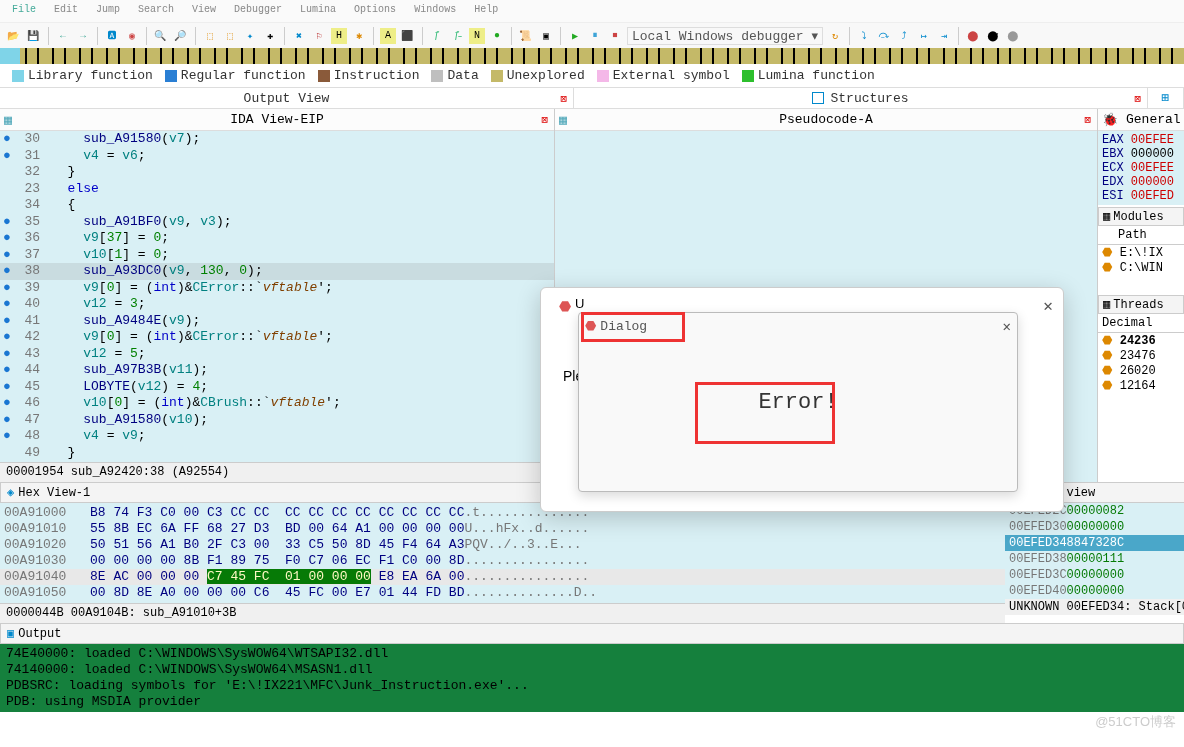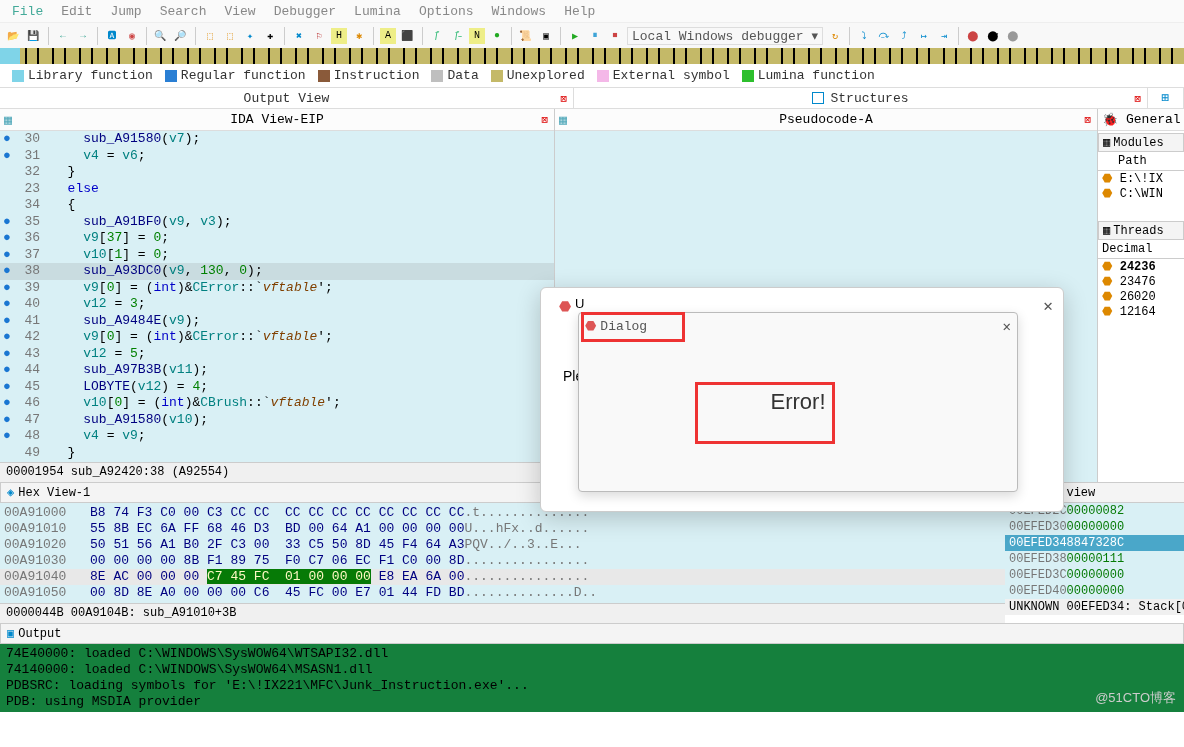--- a/index.html
+++ b/index.html
@@ -1,17 +1,17 @@
 <!DOCTYPE html>
 <html><head>
 <meta charset="utf-8">
 <style>
 * { box-sizing: border-box; margin: 0; padding: 0; font-family: "Consolas", "Courier New", monospace; }
 body { width: 1184px; height: 747px; background: #fff; font-size: 12px; overflow: hidden; position: relative; }
-.menubar { display: flex; gap: 18px; padding: 4px 12px; background: #fafafa; font-family: Verdana, sans-serif; font-size: 13px; color: #888; height: 22px; }
+.menubar { display: flex; gap: 18px; padding: 4px 12px; background: #fafafa; font-family: Verdana, sans-serif; font-size: 10px; color: #888; height: 22px; }
 .menubar span:first-child { color: #4a9; }
 .toolbar1, .toolbar2 { display: flex; align-items: center; gap: 4px; padding: 2px 6px; height: 26px; background: #f8f8f8; border-top: 1px solid #eee; }
 .tb-btn { width: 16px; height: 16px; display: inline-flex; align-items: center; justify-content: center; font-size: 10px; }
 .tb-sep { width: 1px; height: 18px; background: #ccc; margin: 0 2px; }
 .debugger-select { font-family: "Courier New"; font-size: 13px; color: #555; padding: 0 4px; border: 1px solid #ddd; height: 18px; flex: 0 0 auto; }
 .color-bar { height: 16px; background: repeating-linear-gradient(90deg, #c4b968 0 10px, #000 10px 12px, #c4b968 12px 25px, #000 25px 27px); padding: 0 6px; position: relative; }
 .color-bar::before { content: ''; position: absolute; left: 0; top:0; bottom:0; width: 20px; background: #7fd4e8; }
 .legend { display: flex; gap: 12px; padding: 4px 12px; font-family: "Courier New"; font-size: 13px; color: #333; align-items: center; background: #fff; }
 .legend .sw { width: 12px; height: 12px; display: inline-block; margin-right: 4px; vertical-align: middle; }
 .tabs-row { display: flex; height: 22px; border-top: 1px solid #ddd; border-bottom: 1px solid #ddd; }
@@ -58,23 +58,23 @@
 .stack-row.sel { background: #4aa7c9; color: #fff; }
 .stack-row.sel .sa, .stack-row.sel .sv-g { color: #fff; }
 .stack-status { background: #f0f0f0; font-size: 12px; padding: 1px 4px; font-family: "Courier New"; white-space: nowrap; }
 .output-body { background: #15803d; padding: 2px 6px; font-size: 13px; line-height: 16px; font-family: "Consolas", monospace; }
 .dialog-outer { position: absolute; left: 540px; top: 287px; width: 524px; height: 225px; background: #fff; border: 1px solid #ccc; border-radius: 6px; box-shadow: 0 6px 24px rgba(0,0,0,.2); }
 .dialog-outer .x1 { position: absolute; right: 10px; top: 8px; font-size: 16px; color: #555; }
 .dialog-outer .txt { position: absolute; left: 22px; top: 80px; font-family: Arial; font-size: 14px; }
 .dialog-inner { position: absolute; left: 578px; top: 312px; width: 440px; height: 180px; background: #f9f9f9; border: 1px solid #bbb; border-radius: 4px; box-shadow: 0 4px 12px rgba(0,0,0,.15); }
 .dialog-inner .titlebar { height: 26px; display: flex; align-items: center; padding: 0 6px; font-family: Arial; font-size: 13px; color: #555; gap: 4px; }
 .dialog-inner .x2 { margin-left: auto; font-size: 14px; }
-.dialog-inner .err { position: absolute; left: 50%; top: 50%; transform: translate(-50%,-50%); font-family: Liberation Sans, sans-serif; font-size: 22px; color: #333; }
+.dialog-inner .err { position: absolute; left: 50%; top: 50%; transform: translate(-50%,-50%); font-family: Liberation Mono, monospace; font-size: 22px; color: #333; }
 .red-box { position: absolute; border: 3px solid #e33; }
-.watermark { position: absolute; right: 8px; bottom: 40px; color: #ccc; font-family: Arial; font-size: 13px; }
+.watermark { position: absolute; right: 8px; bottom: 16px; color: #ccc; font-family: Arial; font-size: 13px; }
 </style>
 </head>
 <body>
 
 <div class="menubar">
   <span>File</span>
   <span>Edit</span>
   <span>Jump</span>
   <span>Search</span>
   <span>View</span>
@@ -199,20 +199,27 @@
       <span class="icon-l">▦</span>
       <span>Pseudocode-A</span>
       <span class="close-x">⊠</span>
     </div>
     <div style="flex:1;background:#d9f0f5"></div>
   </div>
   <div class="col-right right-boxes">
     <div class="pane-header" style="justify-content:flex-start;padding-left:4px">
       <span style="color:#d80">🐞</span>&nbsp;<span>General</span>
     </div>
+    <div id="regs" style="background:#d9f0f5;padding:2px 0">
+        <div class="reg-row"><span class="rn">EAX</span> <span class="rv-active">00EFEE</span></div>
+        <div class="reg-row"><span class="rn">EBX</span> <span class="">000000</span></div>
+        <div class="reg-row"><span class="rn">ECX</span> <span class="rv-active">00EFEE</span></div>
+        <div class="reg-row"><span class="rn">EDX</span> <span class="rv-active">000000</span></div>
+        <div class="reg-row"><span class="rn">ESI</span> <span class="rv-active">00EFED</span></div>
+      </div>
     <div class="mini-head">
         <span>▦</span>
         <span>Modules</span>
       </div>
     <div style="padding:2px 20px;font-family:'Courier New';border-bottom:1px solid #ccc">Path</div>
     <div id="mod-items">
         <div class="reg-row"><span style="color:#d80">⬣</span> E:\!IX</div>
         <div class="reg-row"><span style="color:#d80">⬣</span> C:\WIN</div>
       </div>
     <div class="mini-head" style="margin-top:20px">
@@ -230,21 +237,21 @@
 </div>
 
 <div class="hex-pane">
   <div class="hex-left">
     <div class="hex-header">
         <span style="color:#08c">◈</span>
         <span>Hex View-1</span>
       </div>
     <div class="hex-body" id="hex-body">
         <div class="hex-row"><span class="hex-addr">00A91000</span>  <span class="hex-bytes">B8 74 F3 C0 00 C3 CC CC  CC CC CC CC CC CC CC CC</span>  <span class="hex-ascii">.t..............</span></div>
-        <div class="hex-row"><span class="hex-addr">00A91010</span>  <span class="hex-bytes">55 8B EC 6A FF 68 46 D3  BD 00 64 A1 00 00 00 00</span>  <span class="hex-ascii">U...hFx..d......</span></div>
+        <div class="hex-row"><span class="hex-addr">00A91010</span>  <span class="hex-bytes">55 8B EC 6A FF 68 27 D3  BD 00 64 A1 00 00 00 00</span>  <span class="hex-ascii">U...hFx..d......</span></div>
         <div class="hex-row"><span class="hex-addr">00A91020</span>  <span class="hex-bytes">50 51 56 A1 B0 2F C3 00  33 C5 50 8D 45 F4 64 A3</span>  <span class="hex-ascii">PQV../..3..E...</span></div>
         <div class="hex-row"><span class="hex-addr">00A91030</span>  <span class="hex-bytes">00 00 00 00 8B F1 89 75  F0 C7 06 EC F1 C0 00 8D</span>  <span class="hex-ascii">................</span></div>
         <div class="hex-row alt"><span class="hex-addr">00A91040</span>  <span class="hex-bytes">8E AC 00 00 00 <span class="hex-hl">C7 45 FC  01 00 00 00</span> E8 EA 6A 00</span>  <span class="hex-ascii">................</span></div>
         <div class="hex-row"><span class="hex-addr">00A91050</span>  <span class="hex-bytes">00 8D 8E A0 00 00 00 C6  45 FC 00 E7 01 44 FD BD</span>  <span class="hex-ascii">..............D..</span></div>
       </div>
     <div class="status-code">0000044B 00A9104B: sub_A91010+3B</div>
   </div>
   <div style="flex:1">
     <div class="stack-header">
         <span style="color:#08c">◈</span>

